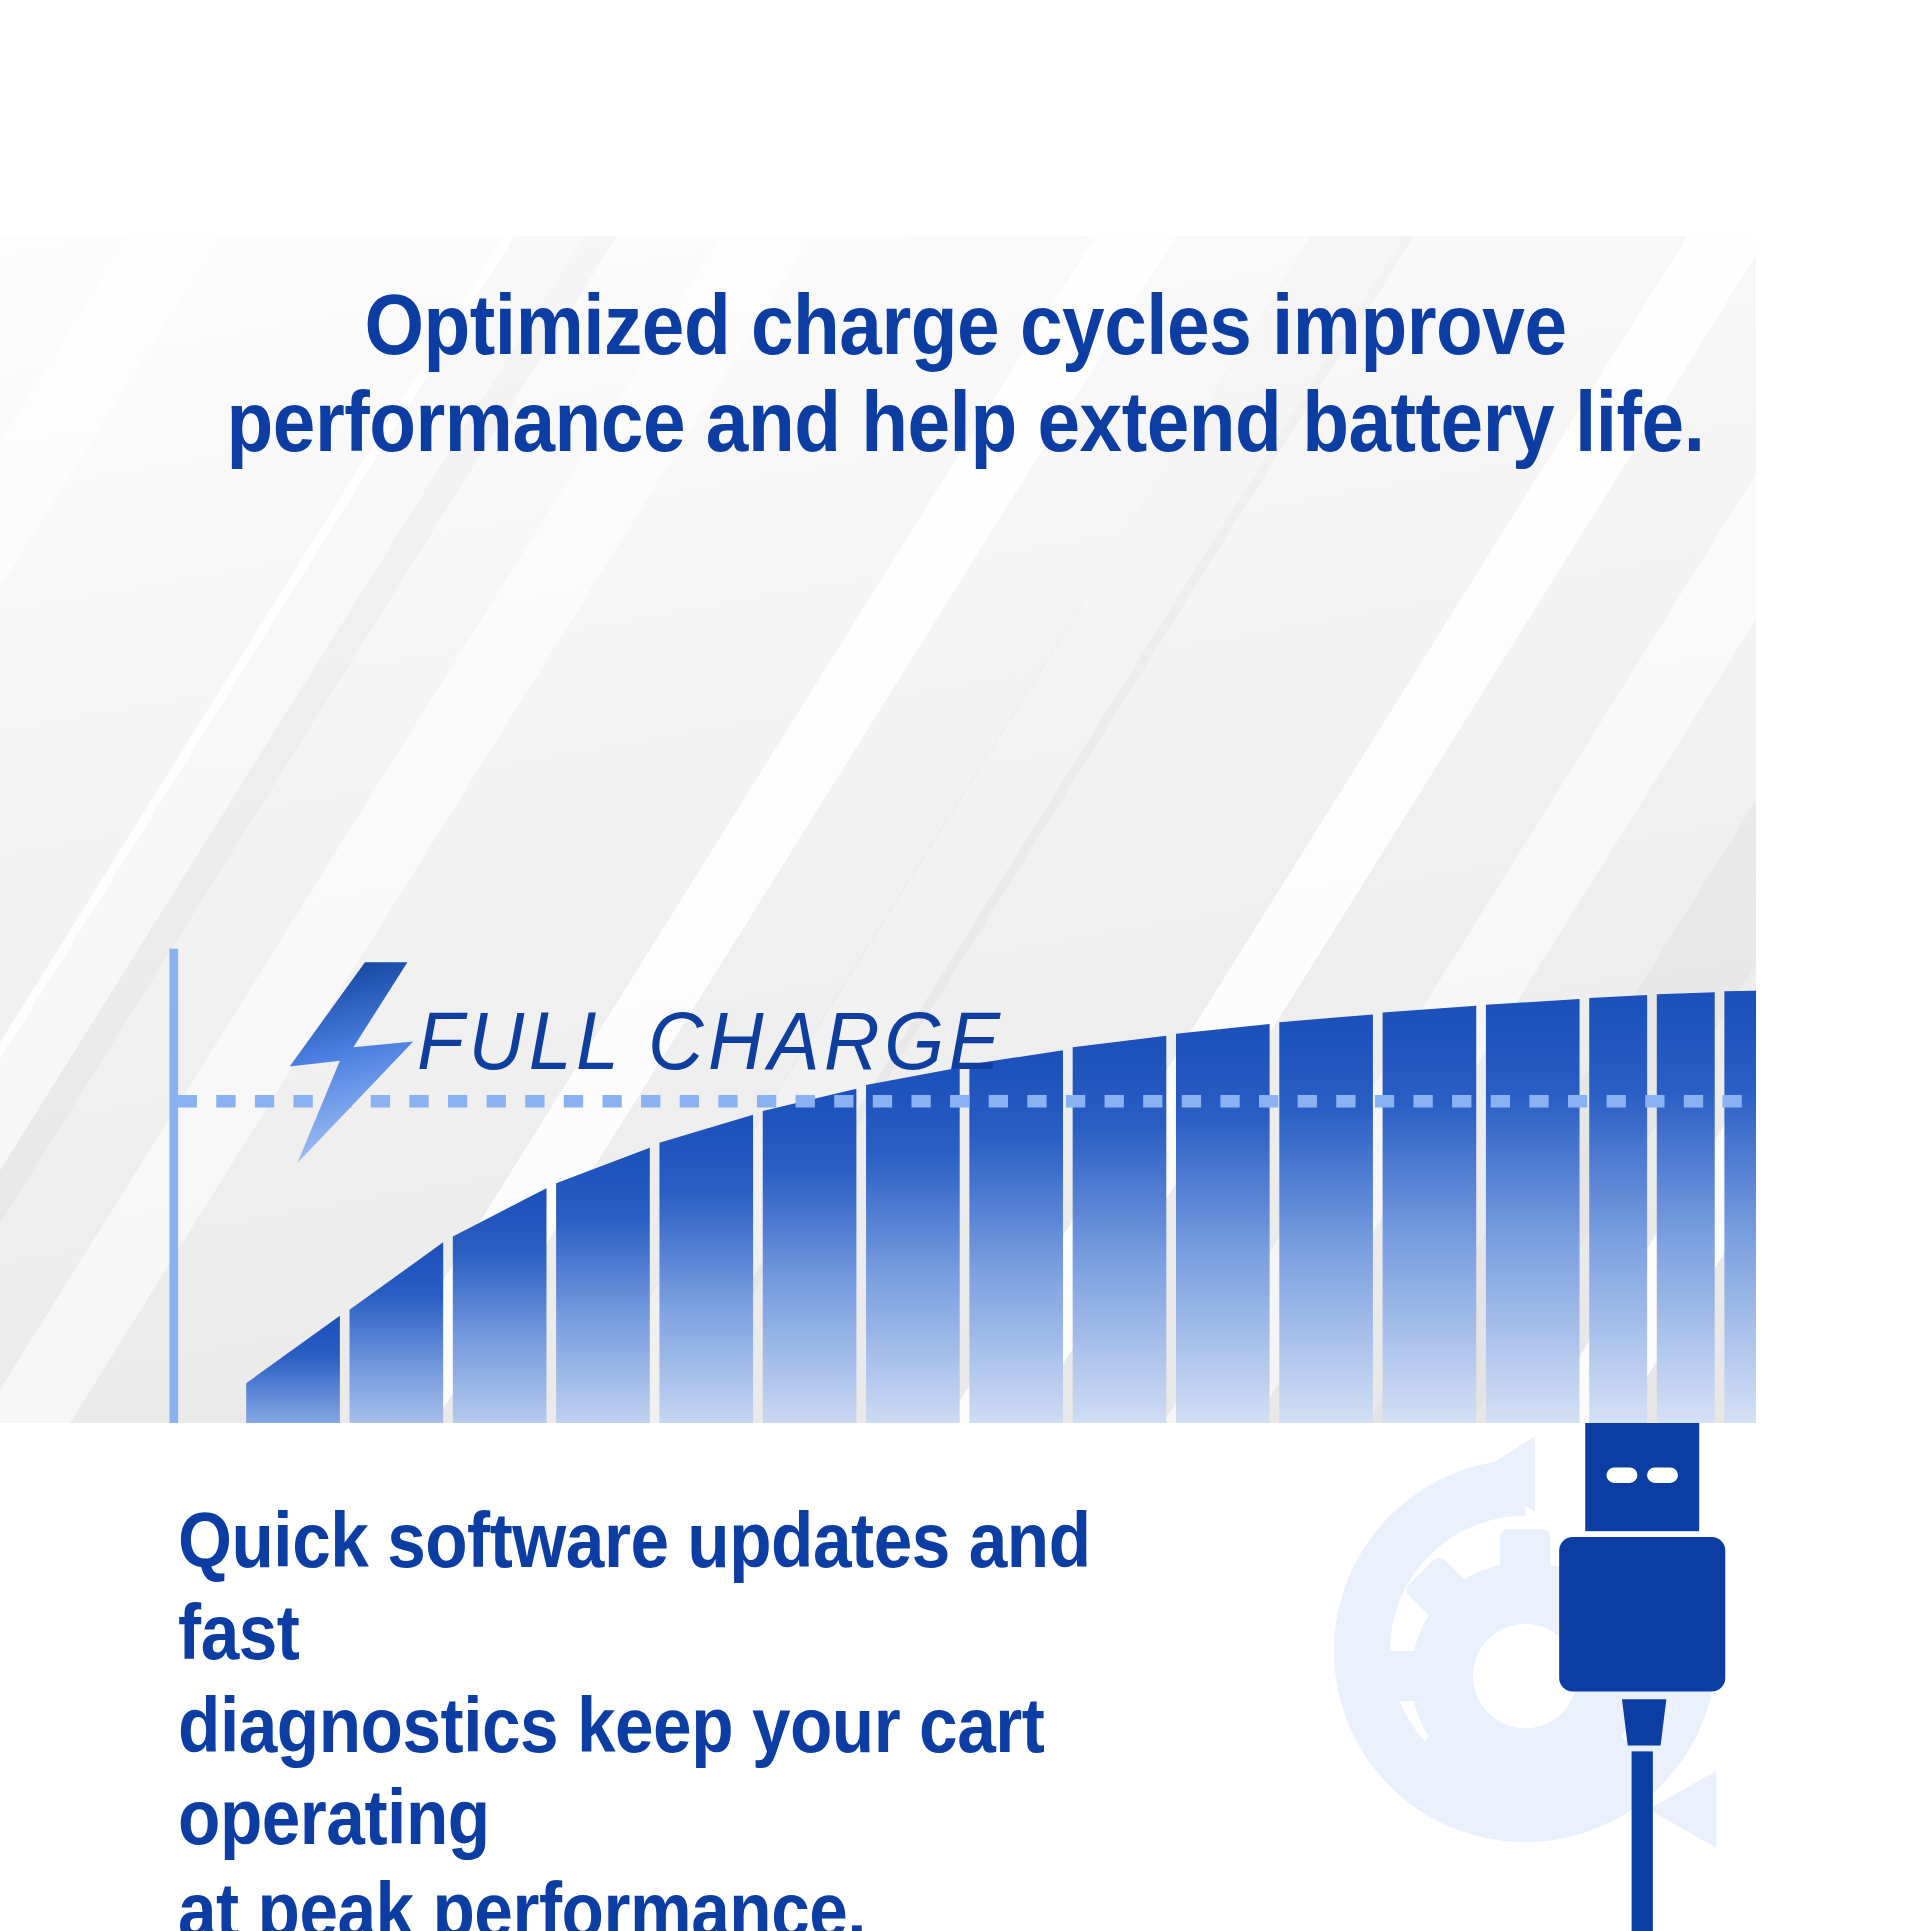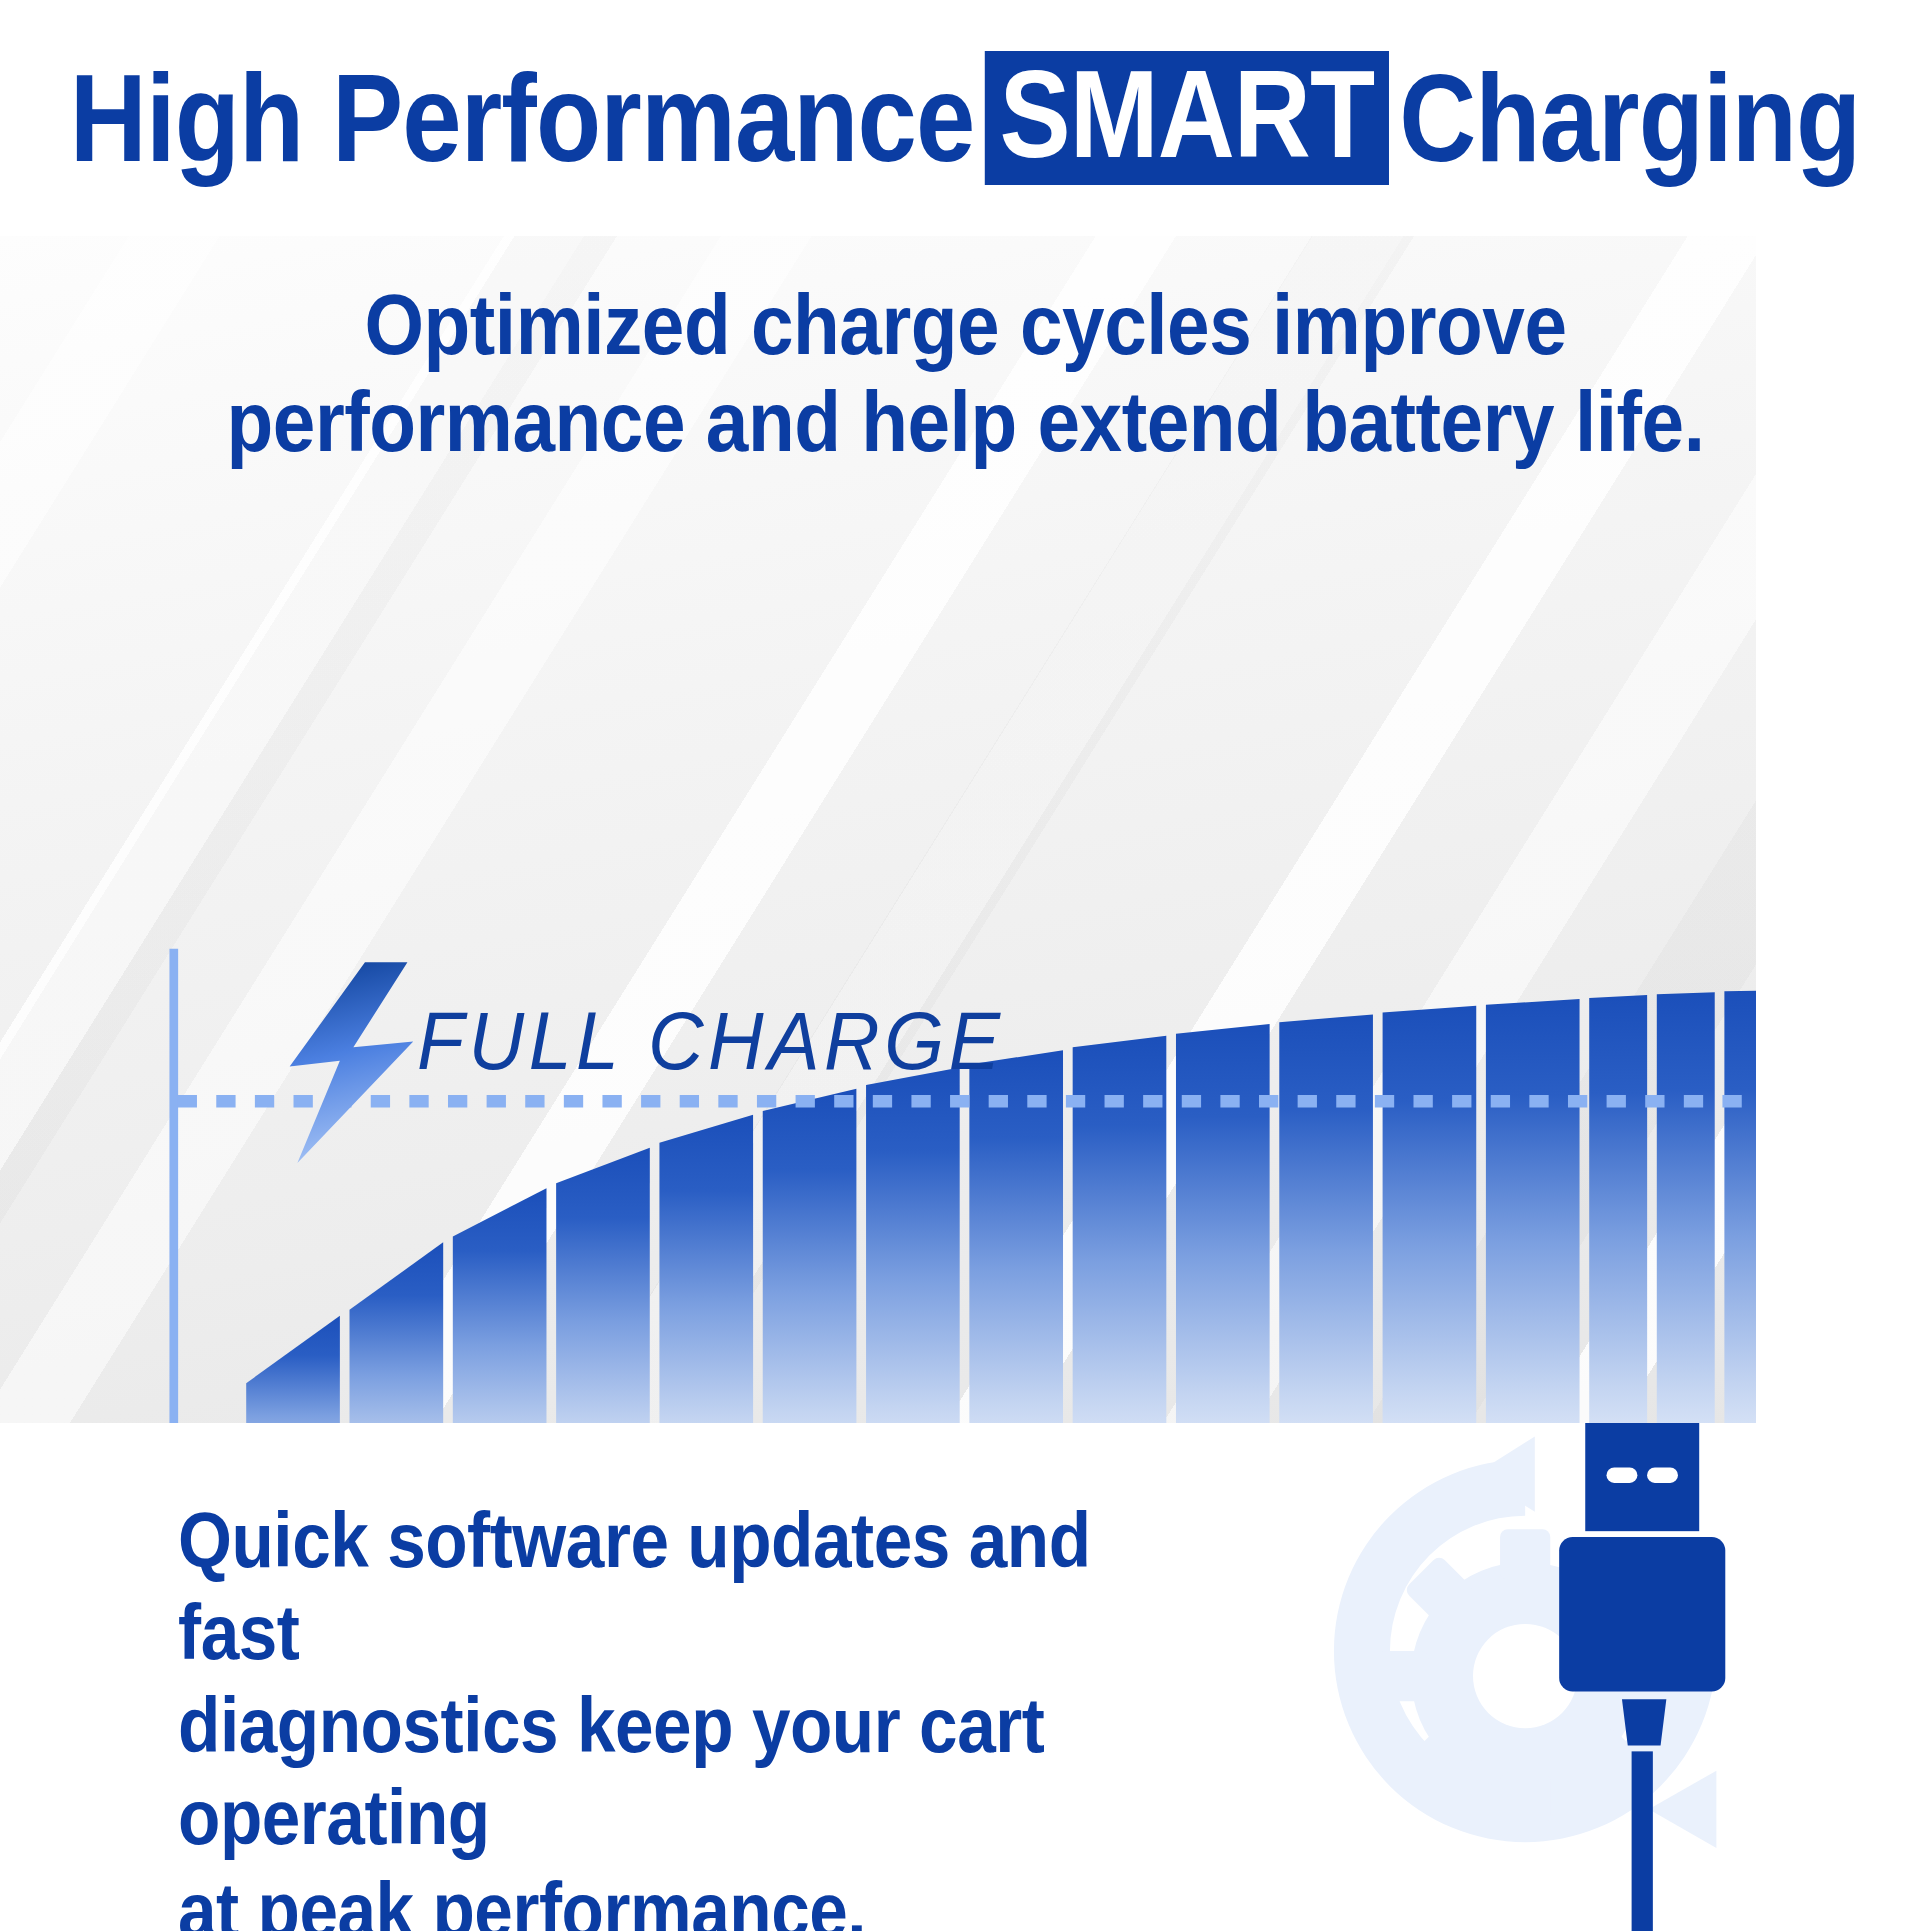--- a/index.html
+++ b/index.html
@@ -126,27 +126,20 @@
     z-index:3;
   }
   .footer-art { position:absolute; right:0; top:0; width:734px; height:508px; z-index:2; }
   .footer-art-bg { position:absolute; right:145px; top:0; width:541px; height:508px; z-index:1; }
 </style>
 </head>
 <body>
 
 <div class="poster">
 
-  <div class="title-band">
-    <div class="title-line">
-      <span class="seg">High Performance</span>
-      <span class="title-hl">SMART</span>
-      <span class="seg">Charging</span>
-    </div>
-  </div>
 
   <div class="chart-band">
     <div class="stripes"></div>
     <div class="stripes2"></div>
 
     <div class="subhead">
       <div>Optimized charge cycles improve</div>
       <div>performance and help extend battery life.</div>
     </div>
 

